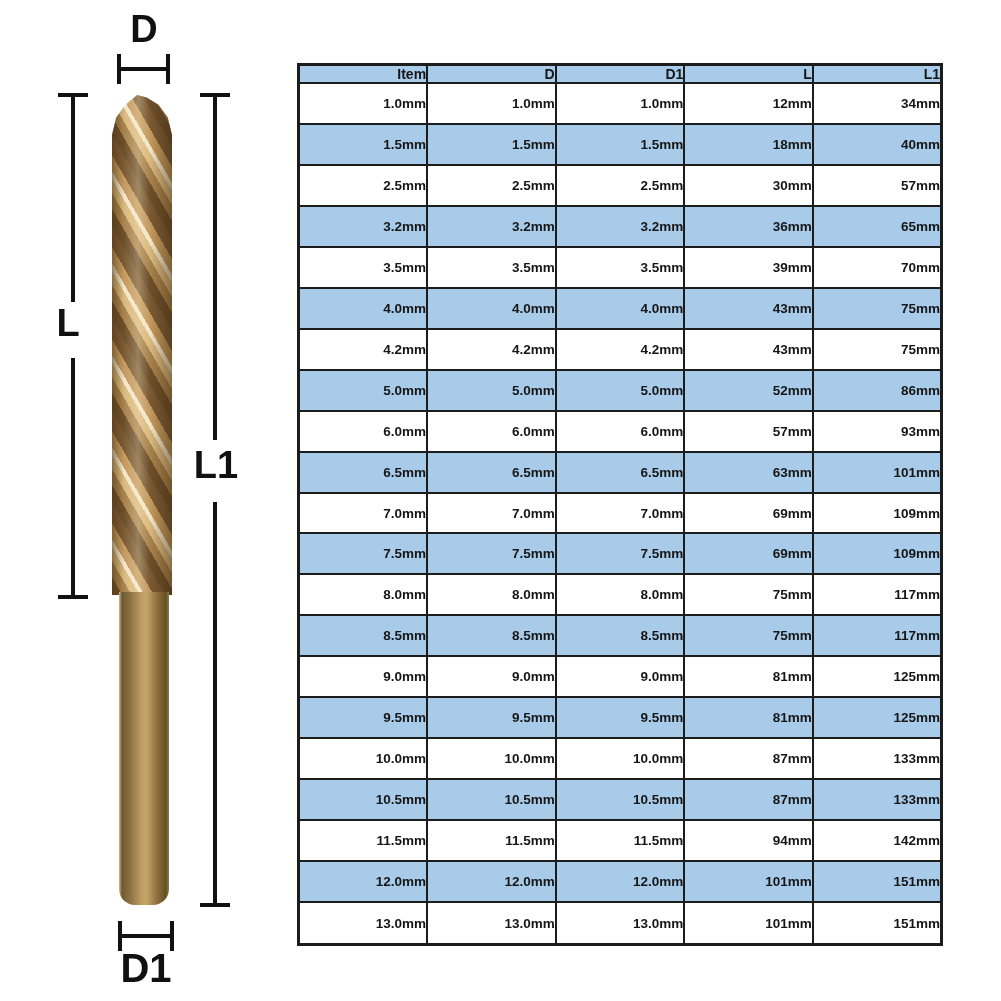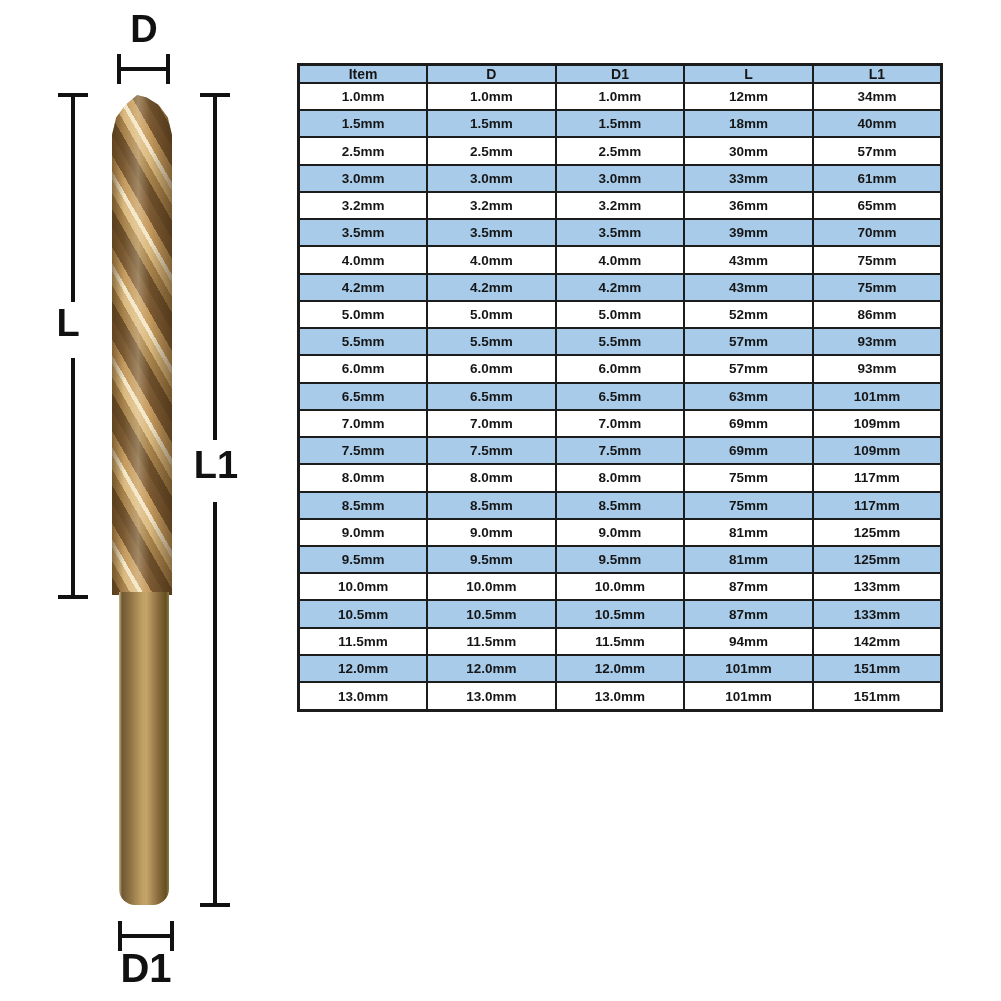--- a/index.html
+++ b/index.html
@@ -27,24 +27,24 @@
     clip-path:polygon(42% 0%, 58% 0.5%, 78% 2%, 93% 4.5%, 100% 8%, 100% 100%, 0% 100%, 0% 8%, 7% 4.5%, 22% 2%);
   }
   .shank{
     position:absolute;left:7px;top:497px;width:50px;height:313px;
     border-radius:0 0 16px 16px;
     background:linear-gradient(90deg,#cdbd92 0%,#6e5832 6%,#937747 25%,#bf9f64 46%,#c4a468 55%,#8a6c3e 78%,#64501f 94%,#8f7c4e 100%);
   }
 
   
   table.spec{
-    position:absolute;left:297px;top:63px;width:646px;height:649px;
+    position:absolute;left:297px;top:63px;width:646px;height:883px;
     border-collapse:collapse;table-layout:fixed;
     font-weight:bold;font-size:13.5px;color:var(--ink);
-    text-align:center;border:3px solid var(--border);
+    text-align:right;border:3px solid var(--border);
   }
   table.spec th, table.spec td{border:2px solid var(--border);padding:0;vertical-align:middle;}
   table.spec thead th{background:var(--blue);font-size:14px;}
   table.spec tbody tr:nth-child(odd) td{background:var(--white-row);}
   table.spec tbody tr:nth-child(even) td{background:var(--blue);}
 </style>
 </head>
 <body>
 
 <div class="stage">
@@ -105,27 +105,20 @@
           <td>40mm</td>
         </tr>
         <tr>
           <td>2.5mm</td>
           <td>2.5mm</td>
           <td>2.5mm</td>
           <td>30mm</td>
           <td>57mm</td>
         </tr>
         <tr>
-          <td>3.0mm</td>
-          <td>3.0mm</td>
-          <td>3.0mm</td>
-          <td>33mm</td>
-          <td>61mm</td>
-        </tr>
-        <tr>
           <td>3.2mm</td>
           <td>3.2mm</td>
           <td>3.2mm</td>
           <td>36mm</td>
           <td>65mm</td>
         </tr>
         <tr>
           <td>3.5mm</td>
           <td>3.5mm</td>
           <td>3.5mm</td>
@@ -147,27 +140,20 @@
           <td>75mm</td>
         </tr>
         <tr>
           <td>5.0mm</td>
           <td>5.0mm</td>
           <td>5.0mm</td>
           <td>52mm</td>
           <td>86mm</td>
         </tr>
         <tr>
-          <td>5.5mm</td>
-          <td>5.5mm</td>
-          <td>5.5mm</td>
-          <td>57mm</td>
-          <td>93mm</td>
-        </tr>
-        <tr>
           <td>6.0mm</td>
           <td>6.0mm</td>
           <td>6.0mm</td>
           <td>57mm</td>
           <td>93mm</td>
         </tr>
         <tr>
           <td>6.5mm</td>
           <td>6.5mm</td>
           <td>6.5mm</td>

